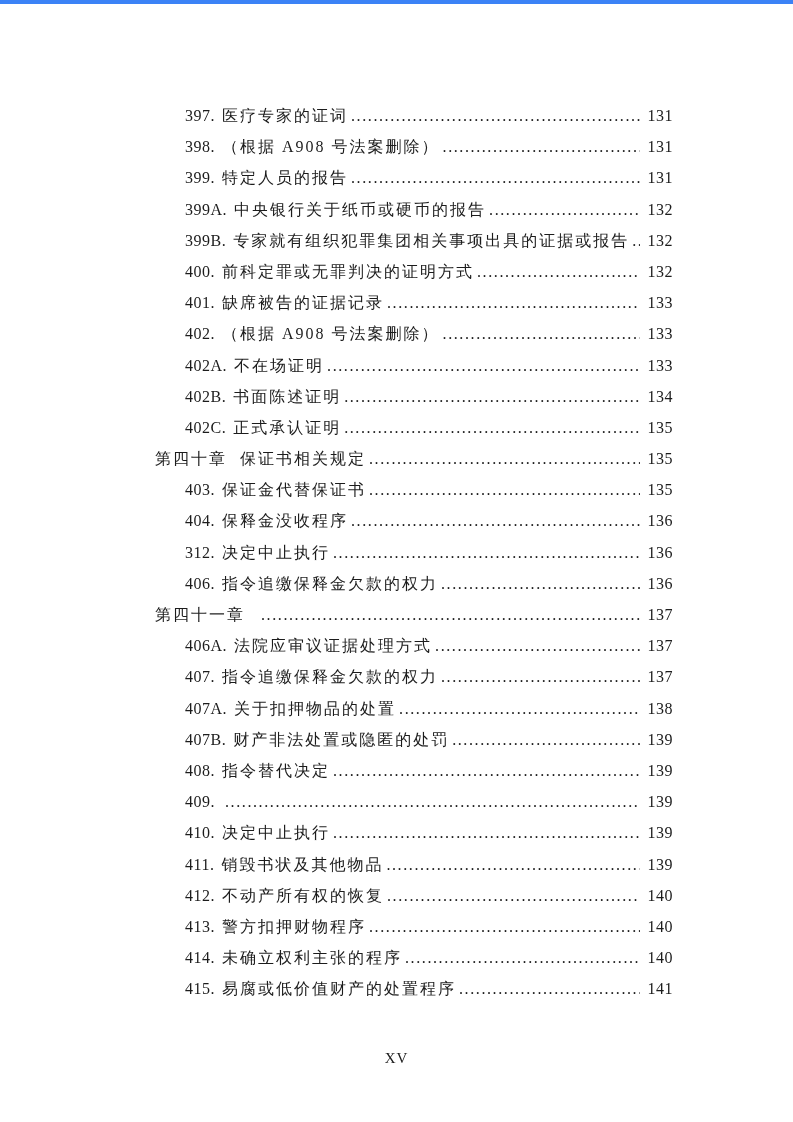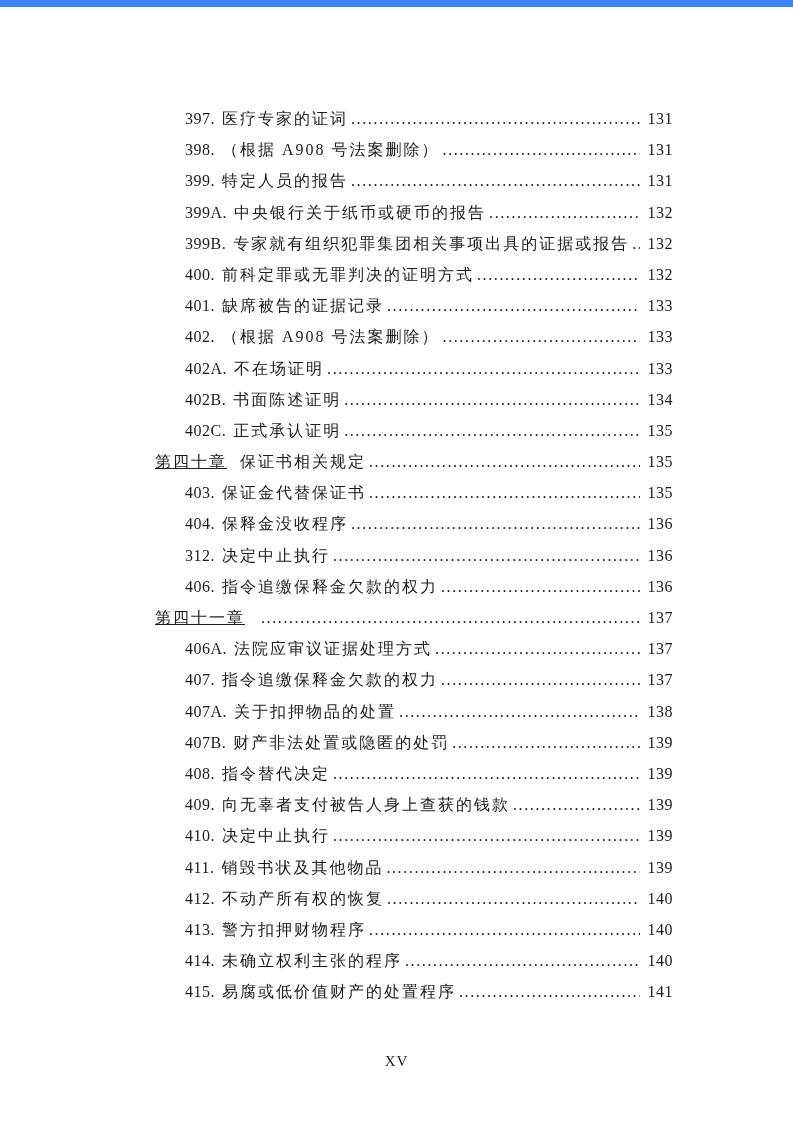--- a/index.html
+++ b/index.html
@@ -8,39 +8,39 @@
     height: 1122px;
     background: #ffffff;
     color: #1c1c1c;
     font-family: "Liberation Serif", "DejaVu Serif", serif;
     position: relative;
     overflow: hidden;
   }
   .page {
     position: absolute;
     inset: 0;
-    border-top: 7px solid #3b82f6;
+    border-top: 4px solid #3b82f6;
   }
   .toc {
     position: absolute;
     left: 155px;
     top: 96px;
     width: 518px;
   }
   .toc-row {
     display: flex;
     align-items: baseline;
     height: 31.2px;
     line-height: 31.2px;
     font-size: 16px;
   }
   .toc-row.entry { padding-left: 30px; }
   .num { white-space: nowrap; letter-spacing: 0.5px; }
   .entry .num { margin-right: 7px; }
-  .chapter .num { margin-right: 13px; letter-spacing: 2px; text-decoration: underline; }
+  .chapter .num { margin-right: 13px; letter-spacing: 2px; }
   .title { white-space: nowrap; letter-spacing: 2px; }
   .leader {
     flex: 1;
     min-width: 0;
     overflow: hidden;
     white-space: nowrap;
     margin-left: 3px;
     margin-right: 8px;
   }
   .leader::after {
@@ -192,21 +192,20 @@
     <span class="pagenum">139</span>
   </div>
       <div class="toc-row entry">
     <span class="num">408.</span>
     <span class="title">指令替代决定</span>
     <span class="leader" aria-hidden="true"></span>
     <span class="pagenum">139</span>
   </div>
       <div class="toc-row entry">
     <span class="num">409.</span>
-    <span class="title">向无辜者支付被告人身上查获的钱款</span>
     <span class="leader" aria-hidden="true"></span>
     <span class="pagenum">139</span>
   </div>
       <div class="toc-row entry">
     <span class="num">410.</span>
     <span class="title">决定中止执行</span>
     <span class="leader" aria-hidden="true"></span>
     <span class="pagenum">139</span>
   </div>
       <div class="toc-row entry">

